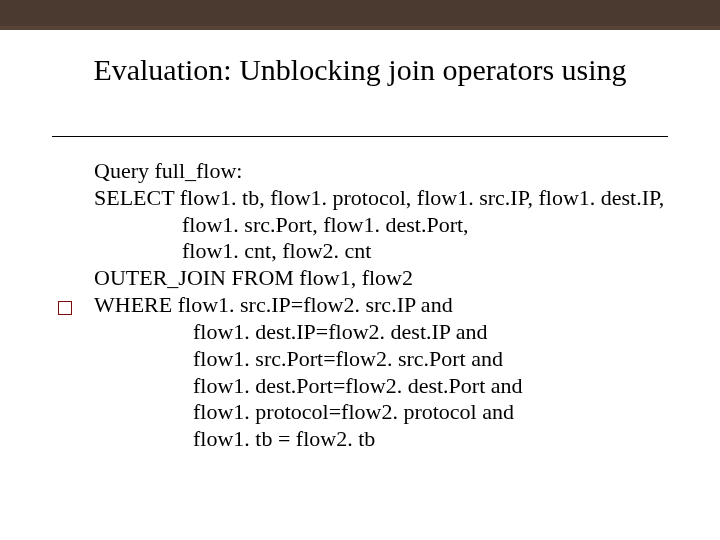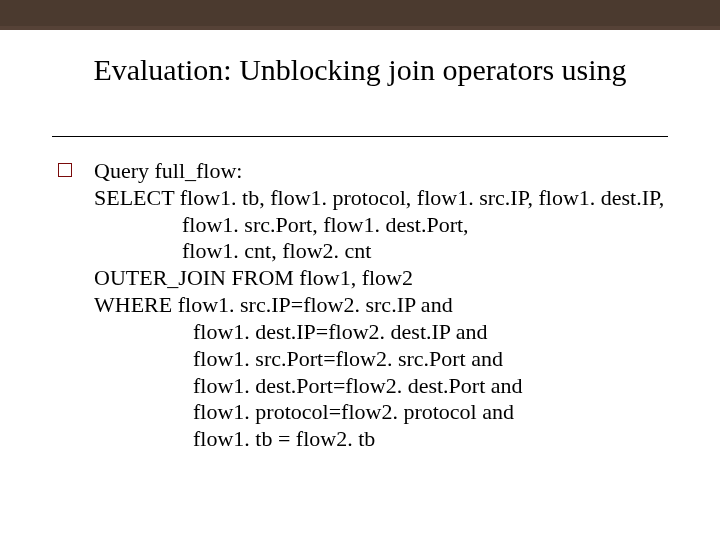--- a/index.html
+++ b/index.html
@@ -59,21 +59,21 @@
   .body {
     position: absolute;
     top: 158px;
     left: 58px;
     right: 40px;
     font-size: 22px;
     line-height: 1.22;
   }
   .bullet-row {
     display: flex;
-    align-items: flex-start;
+    align-items: center;
   }
   .bullet-glyph {
     width: 14px;
     height: 14px;
     border: 1.5px solid #7a0b0b;
     box-sizing: border-box;
     margin-top: 5px;
     margin-right: 22px;
     flex: 0 0 auto;
   }

